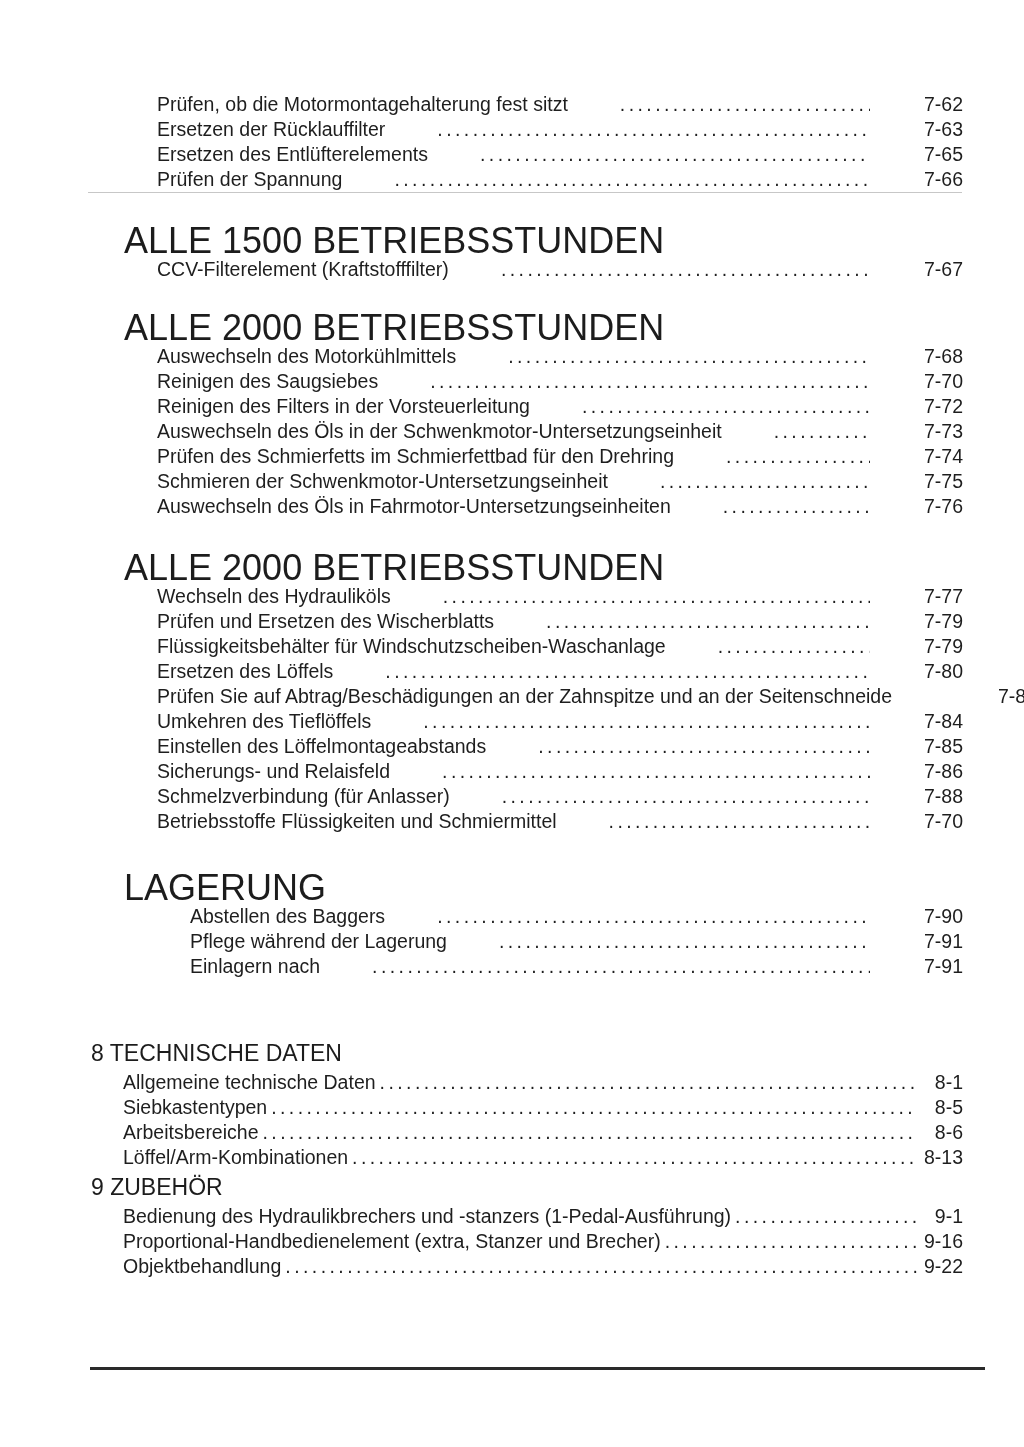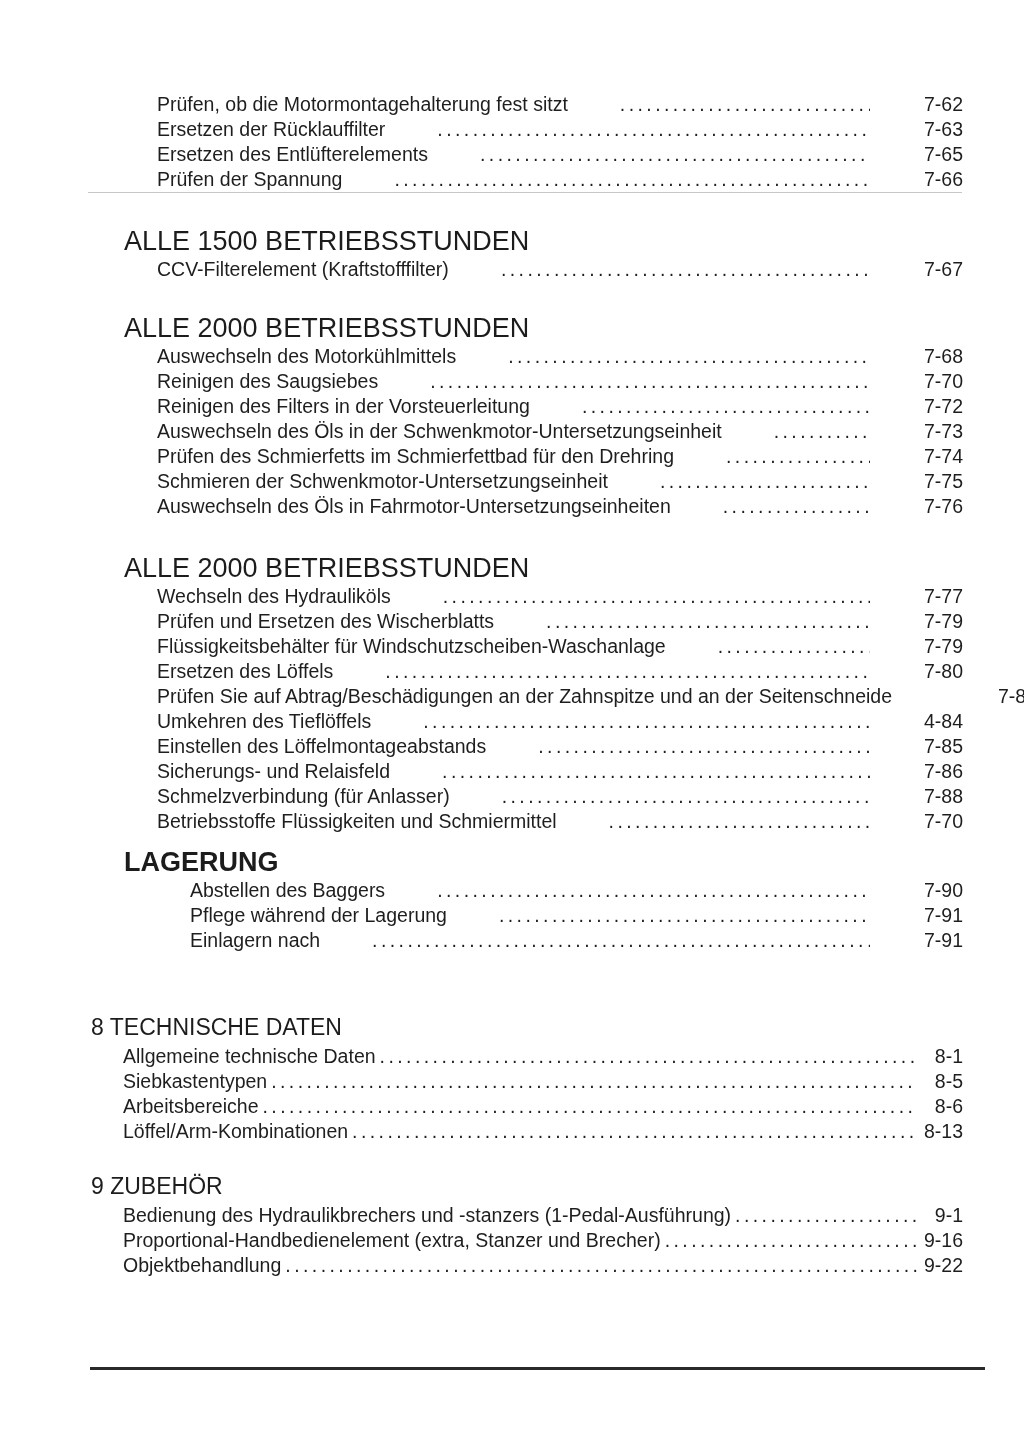--- a/index.html
+++ b/index.html
@@ -21,37 +21,37 @@
     padding: 92px 61px 0 90px;
     box-sizing: border-box;
   }
   
   .toc-block { margin: 0; }
   .heading {
     white-space: nowrap;
     color: #1c1c1c;
   }
   .toc-block.section > .heading {
-    font-size: 27px;
+    font-size: 36px;
     line-height: 32px;
     margin-left: 34px;
   }
   .toc-block.chapter > .heading {
     font-size: 23px;
     line-height: 34px;
     margin-left: 1px;
   }
   
   .toc-block:nth-child(2) > .heading { margin-top: 33px; }
   .toc-block:nth-child(3) > .heading { margin-top: 30px; }
   .toc-block:nth-child(4) > .heading { margin-top: 33px; }
   .toc-block:nth-child(5) > .heading { margin-top: 31px; }
-  .toc-block:nth-child(6) > .heading { margin-top: 12px; font-weight: bold; }
+  .toc-block:nth-child(6) > .heading { margin-top: 38px; }
   .toc-block:nth-child(7) > .heading { margin-top: 57px; }
-  .toc-block:nth-child(8) > .heading { margin-top: 25px; }
+  .toc-block:nth-child(8) > .heading { }
 
   .toc-row {
     display: flex;
     align-items: baseline;
     font-size: 19.5px;
     line-height: 25px;
     white-space: nowrap;
   }
   .toc-block.section .toc-row { padding-left: 67px; gap: 48px; }
   .toc-block.chapter .toc-row { padding-left: 33px; }
@@ -193,21 +193,21 @@
           <span class="pagenum">7-80</span>
         </div>
         <div class="toc-row">
           <span class="toc-title">Prüfen Sie auf Abtrag/Beschädigungen an der Zahnspitze und an der Seitenschneide</span>
           <span class="leader"></span>
           <span class="pagenum">7-82</span>
         </div>
         <div class="toc-row">
           <span class="toc-title">Umkehren des Tieflöffels</span>
           <span class="leader"></span>
-          <span class="pagenum">4-84</span>
+          <span class="pagenum">7-84</span>
         </div>
         <div class="toc-row">
           <span class="toc-title">Einstellen des Löffelmontageabstands</span>
           <span class="leader"></span>
           <span class="pagenum">7-85</span>
         </div>
         <div class="toc-row">
           <span class="toc-title">Sicherungs- und Relaisfeld</span>
           <span class="leader"></span>
           <span class="pagenum">7-86</span>

